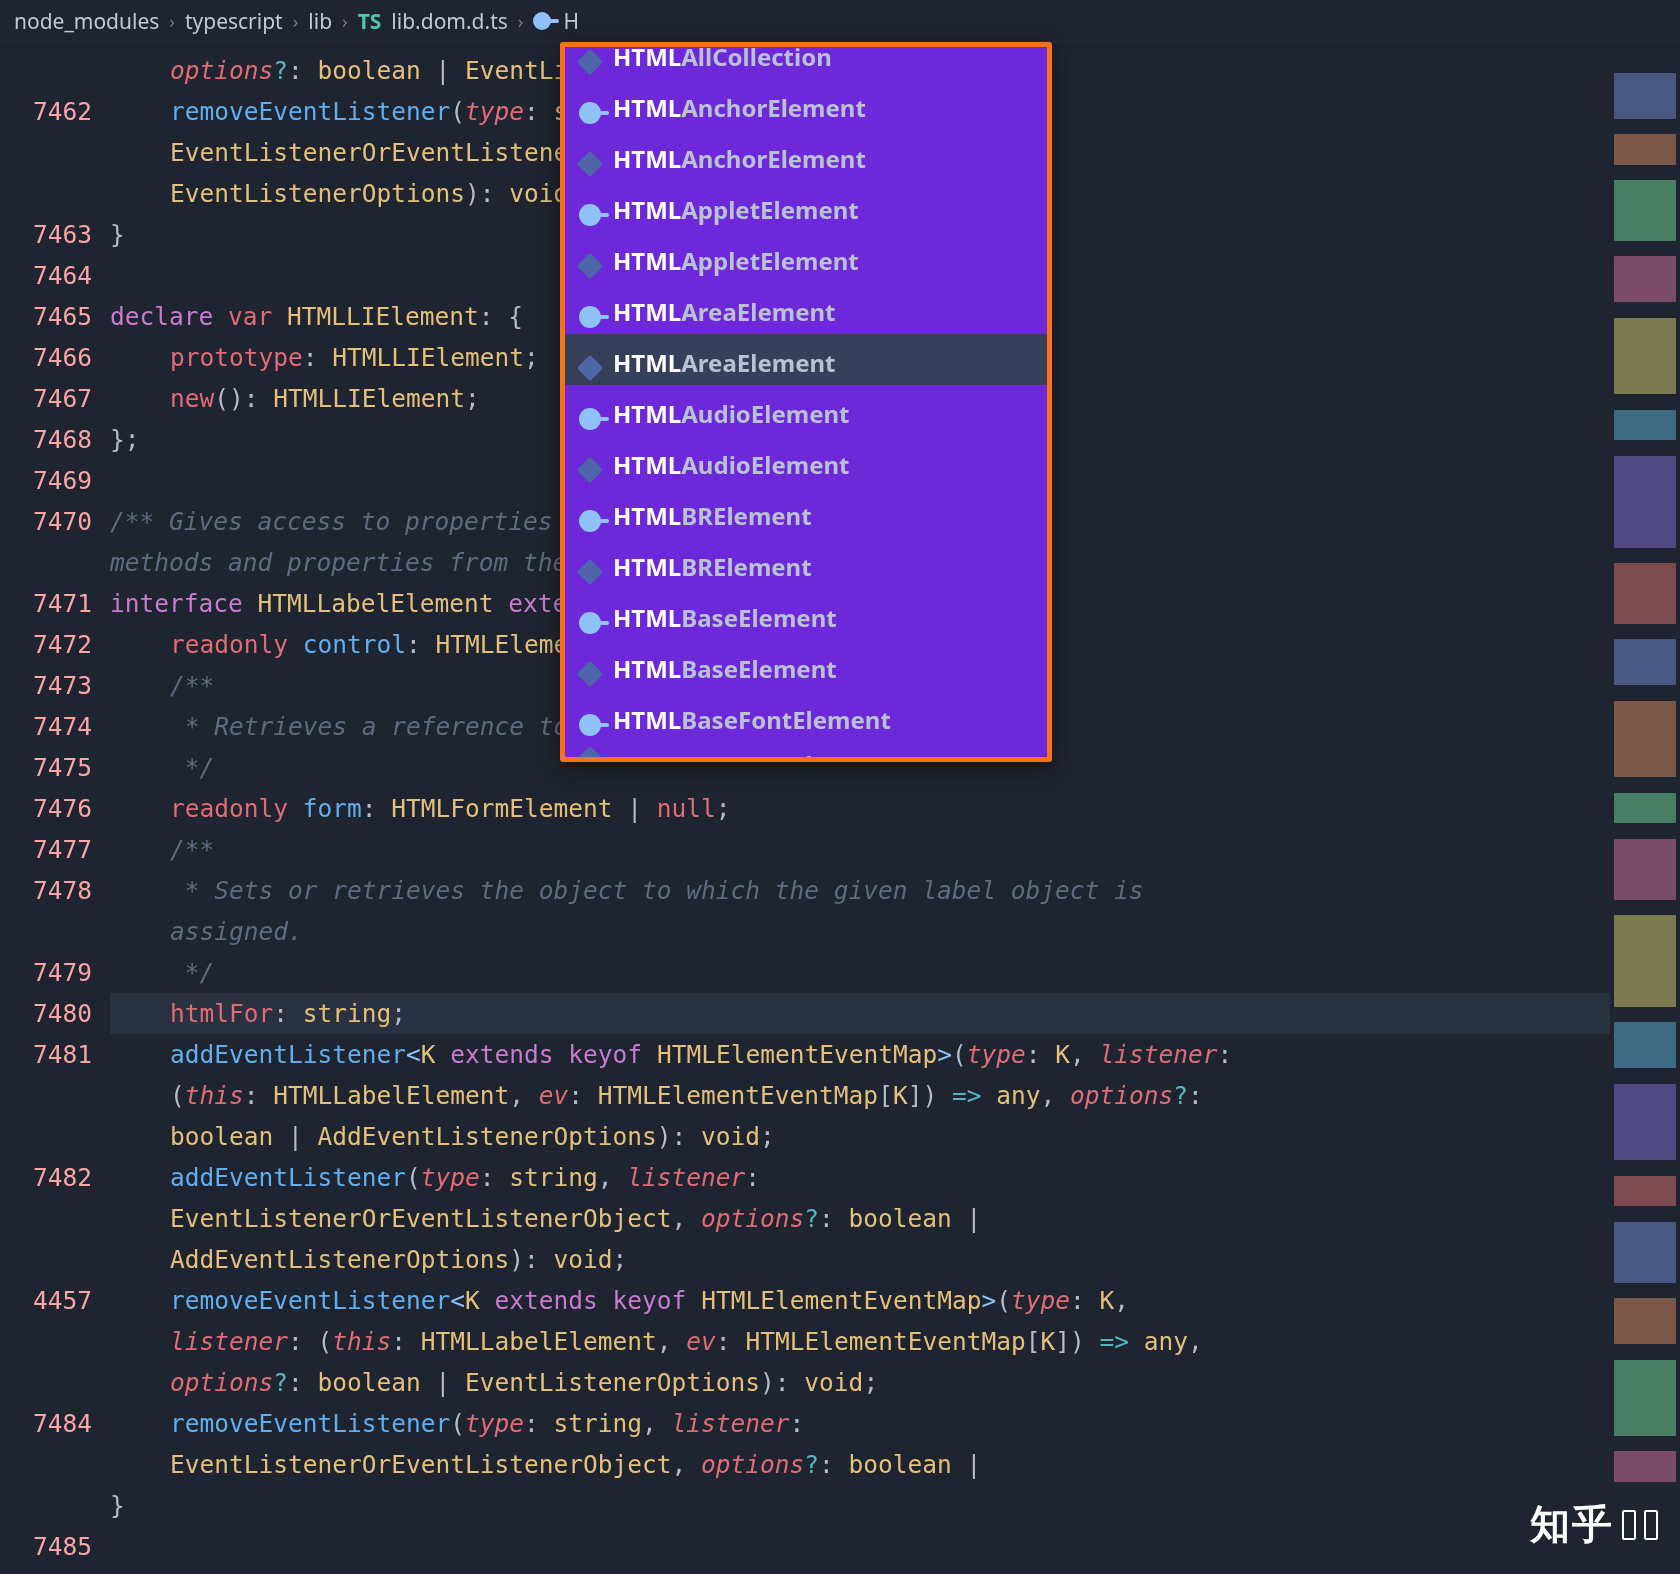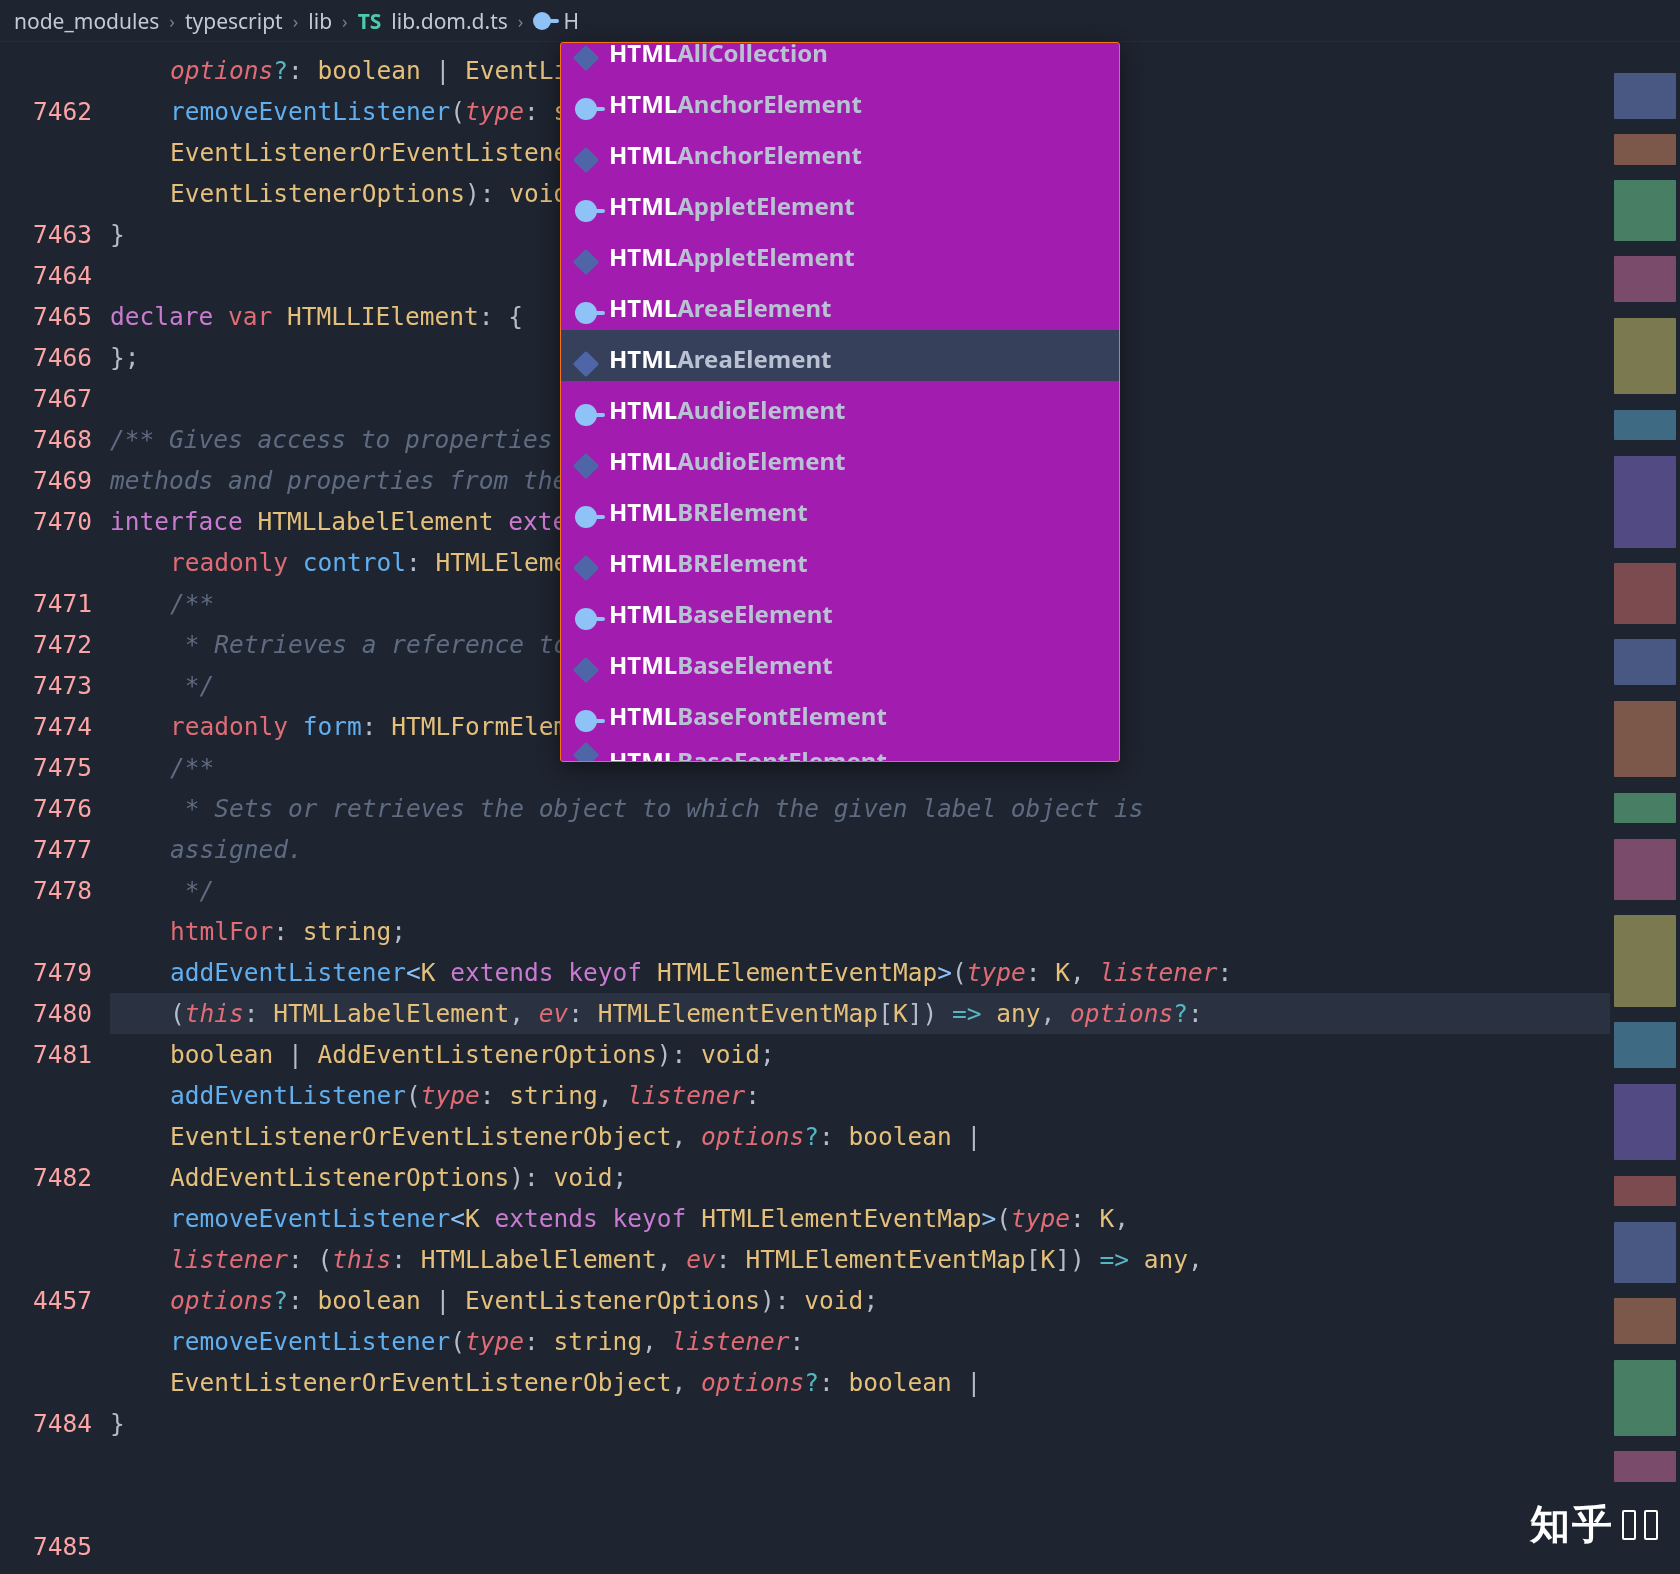--- a/index.html
+++ b/index.html
@@ -48,23 +48,23 @@
   .pr   { color:#e06c75; }   
   .pri  { color:#e06c75; font-style:italic; }
   .cm   { color:#5f6b80; font-style:italic; }
   .op   { color:#56b6c2; }   
   .p    { color:#b3bdcc; }   
   .ret  { color:#e5c07b; }   
   .ang  { color:#8fc3f7; }
 
   
   .ac {
-    position:absolute; top:0px; left:560px; width:560px;
+    position:absolute; top:0px; left:560px; width:492px;
     max-height: 720px;
-    background:#a21caf; border:1px solid #f97316; border-radius:3px;
+    background:#6d28d9; border:5px solid #f97316; border-radius:3px;
     box-shadow: 0 6px 22px rgba(0,0,0,.45);
     font-family: system-ui, sans-serif; font-size:24px;
     overflow:hidden; z-index:5;
   }
   .ac-row { display:flex; align-items:flex-end; gap:12px; padding:6px 14px; height:51px; }
   .ac-row.sel { background:#37405a; }
   .ac-row.top-cut { height:32px; align-items:flex-end; overflow:hidden; }
   .ac-row.bot-cut { height:30px; align-items:flex-start; overflow:hidden; }
   .ac-ico { width:22px; height:22px; flex:none; }
   .ac-ico.circle { border-radius:50%; background:#8fc3f7; position:relative; }
@@ -149,20 +149,22 @@
     </div>
   <div class="code" id="code">
     <div class="hl-line" id="hl" style="top: 951px;"></div>
   <div class="row ind2"><span class="pri">options</span><span class="op">?</span><span class="p">: </span><span class="typ">boolean</span><span class="p"> | </span><span class="typ">EventListen</span></div>
       <div class="row ind2"><span class="id">removeEventListener</span><span class="p">(</span><span class="pri">type</span><span class="p">: </span><span class="typ">strin</span></div>
       <div class="row ind2"><span class="typ">EventListenerOrEventListenerObj</span></div>
       <div class="row ind2"><span class="typ">EventListenerOptions</span><span class="p">): </span><span class="ret">void</span><span class="p">;</span></div>
       <div class="row ind1"><span class="p">}</span></div>
       <div class="row ind1"><span></span></div>
       <div class="row ind1"><span class="kw">declare</span><span> </span><span class="kw2">var</span><span> </span><span class="typ">HTMLLIElement</span><span class="p">: {</span></div>
+      <div class="row ind2"><span class="kw2">prototype</span><span class="p">: </span><span class="typ">HTMLLIElement</span><span class="p">;</span></div>
+      <div class="row ind2"><span class="kw2">new</span><span class="p">(): </span><span class="typ">HTMLLIElement</span><span class="p">;</span></div>
       <div class="row ind1"><span class="p">};</span></div>
       <div class="row ind1"><span></span></div>
       <div class="row ind1"><span class="cm">/** Gives access to properties spec</span></div>
       <div class="row ind1"><span class="cm">methods and properties from the bas</span></div>
       <div class="row ind1"><span class="kw">interface</span><span> </span><span class="typ">HTMLLabelElement</span><span> </span><span class="kw">extends</span></div>
       <div class="row ind2"><span class="kw2">readonly</span><span> </span><span class="id">control</span><span class="p">: </span><span class="typ">HTMLElement</span><span class="p"> |</span></div>
       <div class="row ind2"><span class="cm">/**</span></div>
       <div class="row ind2"><span class="cm"> * Retrieves a reference to the</span></div>
       <div class="row ind2"><span class="cm"> */</span></div>
       <div class="row ind2"><span class="kw2">readonly</span><span> </span><span class="id">form</span><span class="p">: </span><span class="typ">HTMLFormElement</span><span class="p"> | </span><span class="kw2">null</span><span class="p">;</span></div>

